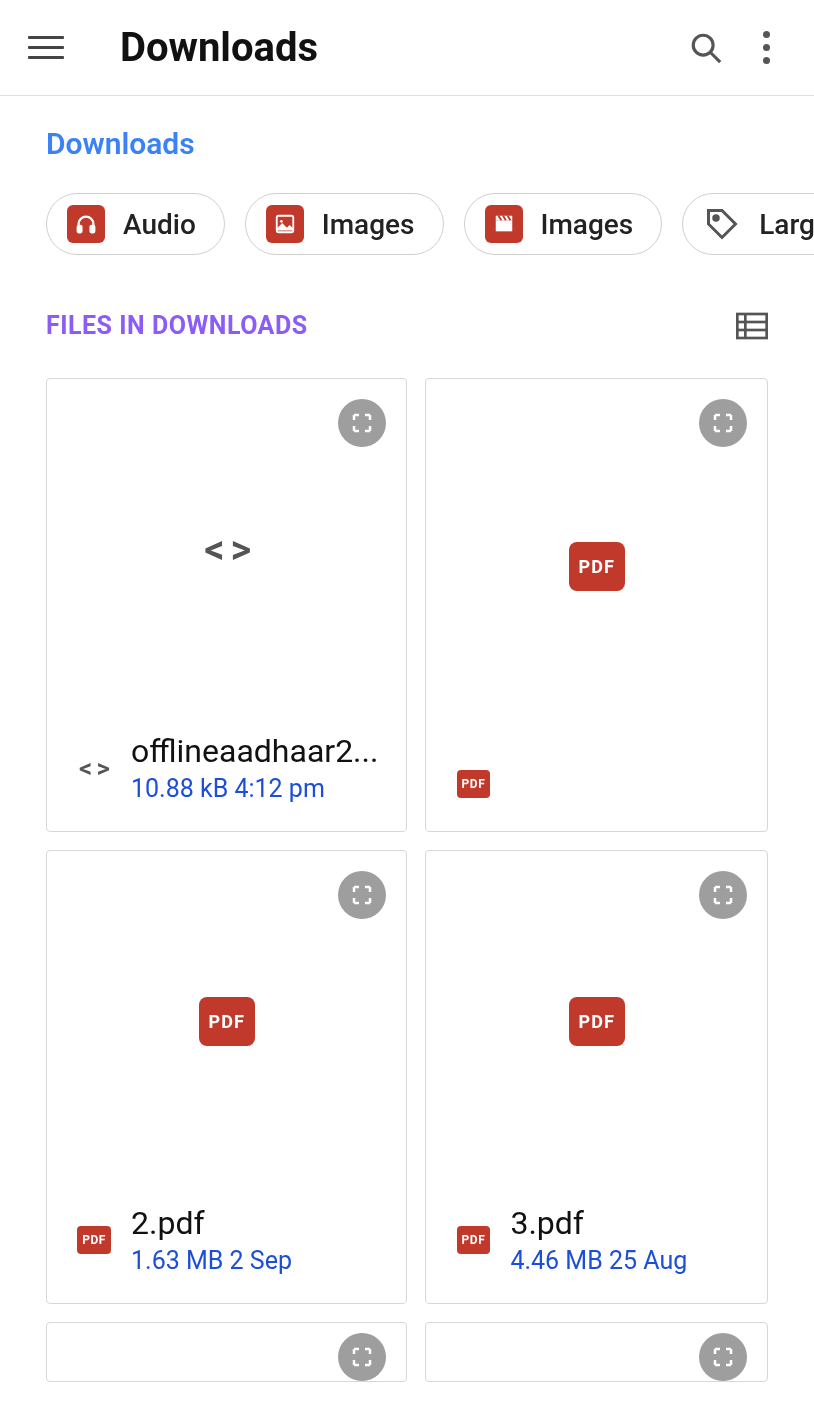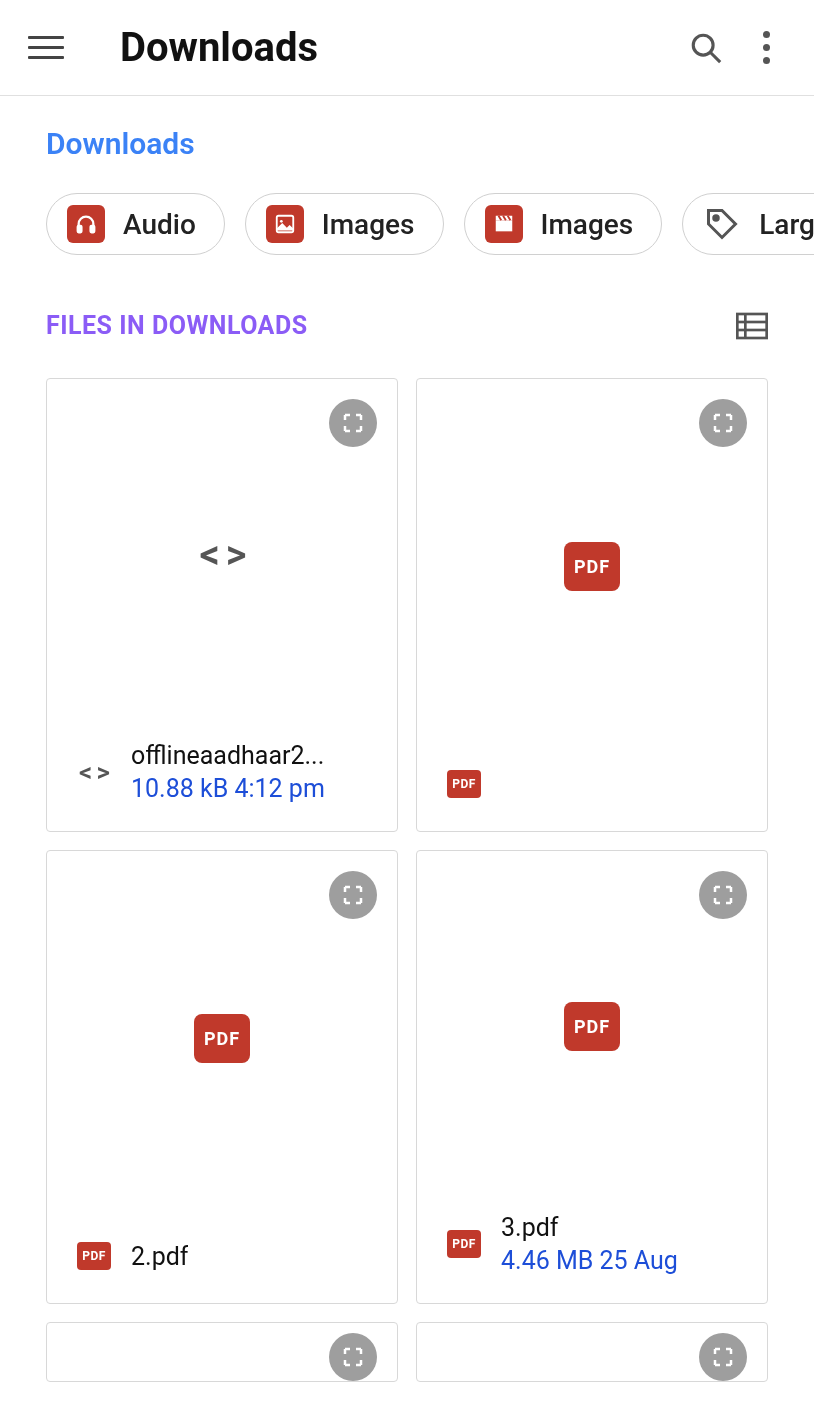--- a/index.html
+++ b/index.html
@@ -197,21 +197,21 @@
   width: 38px;
   height: 38px;
   display: flex;
   align-items: center;
   justify-content: center;
 }
 .file-meta {
   overflow: hidden;
 }
 .file-name {
-  font-size: 25px;
+  font-size: 32px;
   color: #111;
   white-space: nowrap;
   overflow: hidden;
   text-overflow: ellipsis;
 }
 .file-sub {
   font-size: 25px;
   color: #1d4ed8;
   margin-top: 4px;
 }
@@ -358,20 +358,23 @@
           </svg>
       </div>
       <div class="pdf-badge">PDF</div>
     </div>
     <div class="file-footer">
       <div class="file-footer-icon">
         <div class="pdf-badge-small">PDF</div>
       </div>
       <div class="file-meta">
         <div class="file-name">2.pdf</div>
+        <div class="file-sub">
+          <span>1.63 MB</span> <span>2 Sep</span>
+        </div>
       </div>
     </div>
   </div>
 
   <div class="file-card">
     <div class="file-preview">
       <div class="expand-btn">
         <svg width="24" height="24" viewBox="0 0 24 24" fill="#fff">
             <path d="M4 4 L9 4 M4 4 L4 9 M20 4 L15 4 M20 4 L20 9 M4 20 L9 20 M4 20 L4 15 M20 20 L15 20 M20 20 L20 15" stroke="#fff" stroke-width="2.5"></path>
           </svg>

